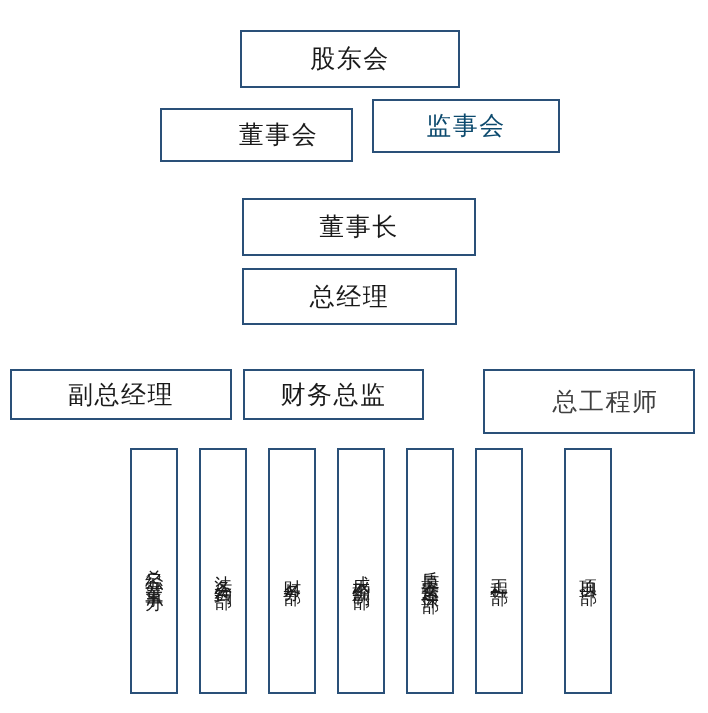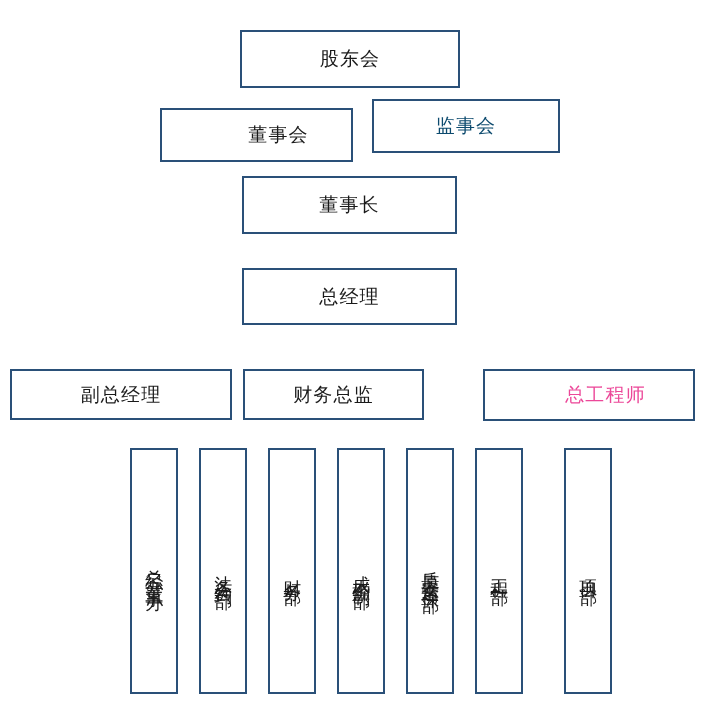--- a/index.html
+++ b/index.html
@@ -27,21 +27,21 @@
     align-items: center;
     justify-content: center;
     color: #1a1a1a;
     font-family: "DejaVu Serif", "Liberation Serif", serif;
     letter-spacing: 0.06em;
     line-height: 1.25;
     text-align: center;
   }
   
   .node.horiz {
-    font-size: 19px;
+    font-size: 25px;
     writing-mode: horizontal-tb;
   }
   
   .node.vert {
     writing-mode: vertical-rl;
     text-orientation: upright;
     font-size: 18px;
     letter-spacing: 0.22em;
     padding-top: 6px;
     padding-bottom: 6px;
@@ -60,33 +60,33 @@
 <div id="org-chart">
     <div class="node horiz" style="left: 240px; top: 30px; width: 220px; height: 58px; border-color: rgb(42, 80, 120); color: rgb(26, 26, 26);">
       <span>股东会</span>
     </div>
     <div class="node horiz" style="left: 160px; top: 108px; width: 193px; height: 54px; border-color: rgb(42, 80, 120); color: rgb(26, 26, 26); padding-left: 44px;">
       <span>董事会</span>
     </div>
     <div class="node horiz" style="left: 372px; top: 99px; width: 188px; height: 54px; border-color: rgb(42, 80, 120); color: #0c4a6e;">
       <span>监事会</span>
     </div>
-    <div class="node horiz" style="left: 242px; top: 176px; width: 215px; height: 58px; border-color: rgb(42, 80, 120); color: rgb(26, 26, 26);">
+    <div class="node horiz" style="left: 242px; top: 198px; width: 234px; height: 58px; border-color: rgb(42, 80, 120); color: rgb(26, 26, 26);">
       <span>董事长</span>
     </div>
     <div class="node horiz" style="left: 10px; top: 369px; width: 222px; height: 51px; border-color: rgb(42, 80, 120); color: rgb(26, 26, 26);">
       <span>副总经理</span>
     </div>
     <div class="node horiz" style="left: 242px; top: 268px; width: 215px; height: 57px; border-color: rgb(42, 80, 120); color: rgb(26, 26, 26);">
       <span>总经理</span>
     </div>
     <div class="node horiz" style="left: 243px; top: 369px; width: 181px; height: 51px; border-color: rgb(42, 80, 120); color: rgb(26, 26, 26);">
       <span>财务总监</span>
     </div>
-    <div class="node horiz" style="left: 483px; top: 369px; width: 212px; height: 52px; border-color: rgb(42, 80, 120); color: #ec4899; padding-left: 33px;">
+    <div class="node horiz" style="left: 483px; top: 369px; width: 212px; height: 65px; border-color: rgb(42, 80, 120); color: #404040; padding-left: 33px;">
       <span>总工程师</span>
     </div>
     <div class="node vert" style="left: 130px; top: 448px; width: 48px; height: 246px; border-color: rgb(42, 80, 120); color: rgb(26, 26, 26);">
       <span class="vlabel">总经办（董事办）</span>
     </div>
     <div class="node vert" style="left: 199px; top: 448px; width: 48px; height: 246px; border-color: rgb(42, 80, 120); color: rgb(26, 26, 26);">
       <span class="vlabel">法务合约部</span>
     </div>
     <div class="node vert" style="left: 268px; top: 448px; width: 48px; height: 246px; border-color: rgb(42, 80, 120); color: rgb(26, 26, 26);">
       <span class="vlabel">财务部</span>

